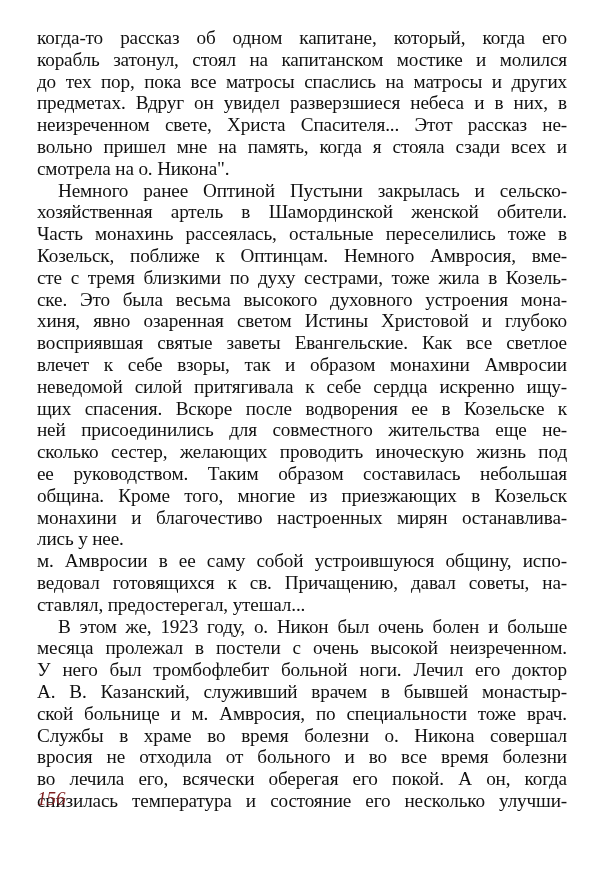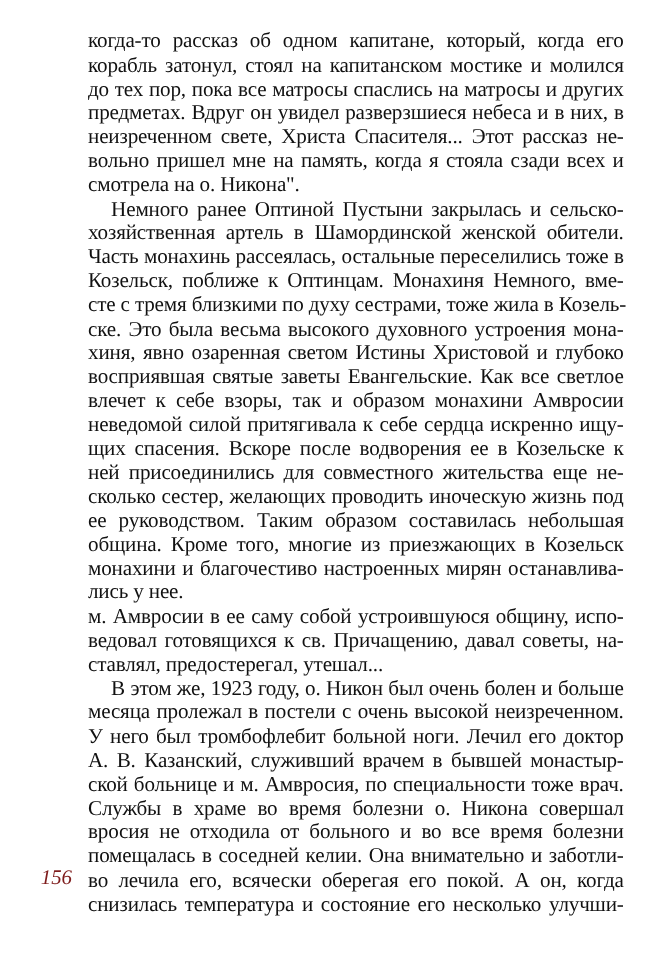--- a/index.html
+++ b/index.html
@@ -9,21 +9,20 @@
   }
   .page {
     position: absolute; left: 37px; top: 27px; width: 530px;
     font-family: "Liberation Serif", "DejaVu Serif", serif;
     font-size: 19.2px; color: #111111;
   }
   .line {
     display: block; height: 21.8px; line-height: 21.8px;
     white-space: nowrap; text-align: justify; text-align-last: justify;
     letter-spacing: -0.15px;
-    margin-left: 43px;
   }
   .line.last { text-align-last: left; }
   .line.indent { padding-left: 21px; }
   .page-number {
     position: absolute; left: 37px; top: 788px;
     font-family: "Liberation Serif", "DejaVu Serif", serif;
     font-size: 19px; color: #7f1d1d; font-style: italic;
   }
 </style>
 </head>
@@ -33,21 +32,21 @@
     <span class="line">когда-то рассказ об одном капитане, который, когда его</span>
     <span class="line">корабль затонул, стоял на капитанском мостике и молился</span>
     <span class="line">до тех пор, пока все матросы спаслись на матросы и других</span>
     <span class="line">предметах. Вдруг он увидел разверзшиеся небеса и в них, в</span>
     <span class="line">неизреченном свете, Христа Спасителя... Этот рассказ не-</span>
     <span class="line">вольно пришел мне на память, когда я стояла сзади всех и</span>
     <span class="line last">смотрела на о. Никона".</span>
     <span class="line indent">Немного ранее Оптиной Пустыни закрылась и сельско-</span>
     <span class="line">хозяйственная артель в Шамординской женской обители.</span>
     <span class="line">Часть монахинь рассеялась, остальные переселились тоже в</span>
-    <span class="line">Козельск, поближе к Оптинцам. Монахиня Немного, вме-</span>
+    <span class="line">Козельск, поближе к Оптинцам. Немного Амвросия, вме-</span>
     <span class="line">сте с тремя близкими по духу сестрами, тоже жила в Козель-</span>
     <span class="line">ске. Это была весьма высокого духовного устроения мона-</span>
     <span class="line">хиня, явно озаренная светом Истины Христовой и глубоко</span>
     <span class="line">восприявшая святые заветы Евангельские. Как все светлое</span>
     <span class="line">влечет к себе взоры, так и образом монахини Амвросии</span>
     <span class="line">неведомой силой притягивала к себе сердца искренно ищу-</span>
     <span class="line">щих спасения. Вскоре после водворения ее в Козельске к</span>
     <span class="line">ней присоединились для совместного жительства еще не-</span>
     <span class="line">сколько сестер, желающих проводить иноческую жизнь под</span>
     <span class="line">ее руководством. Таким образом составилась небольшая</span>
@@ -57,17 +56,16 @@
     <span class="line">м. Амвросии в ее саму собой устроившуюся общину, испо-</span>
     <span class="line">ведовал готовящихся к св. Причащению, давал советы, на-</span>
     <span class="line last">ставлял, предостерегал, утешал...</span>
     <span class="line indent">В этом же, 1923 году, о. Никон был очень болен и больше</span>
     <span class="line">месяца пролежал в постели с очень высокой неизреченном.</span>
     <span class="line">У него был тромбофлебит больной ноги. Лечил его доктор</span>
     <span class="line">А. В. Казанский, служивший врачем в бывшей монастыр-</span>
     <span class="line">ской больнице и м. Амвросия, по специальности тоже врач.</span>
     <span class="line">Службы в храме во время болезни о. Никона совершал</span>
     <span class="line">вросия не отходила от больного и во все время болезни</span>
-    <span class="line">помещалась в соседней келии. Она внимательно и заботли-</span>
     <span class="line">во лечила его, всячески оберегая его покой. А он, когда</span>
     <span class="line">снизилась температура и состояние его несколько улучши-</span>
   </div>
 <div class="page-number">156</div>
 
 </body></html>

